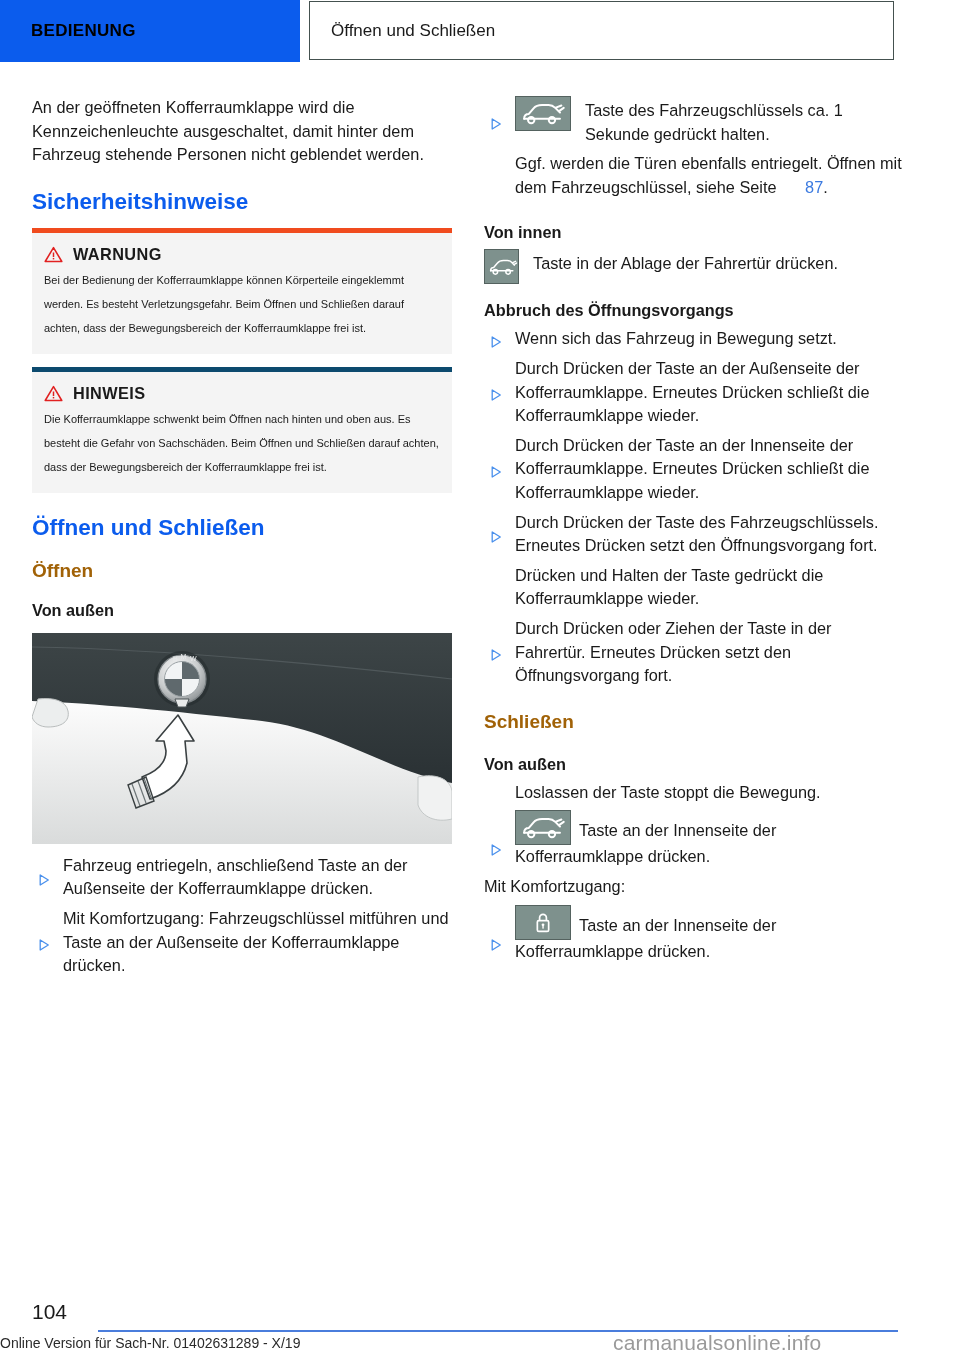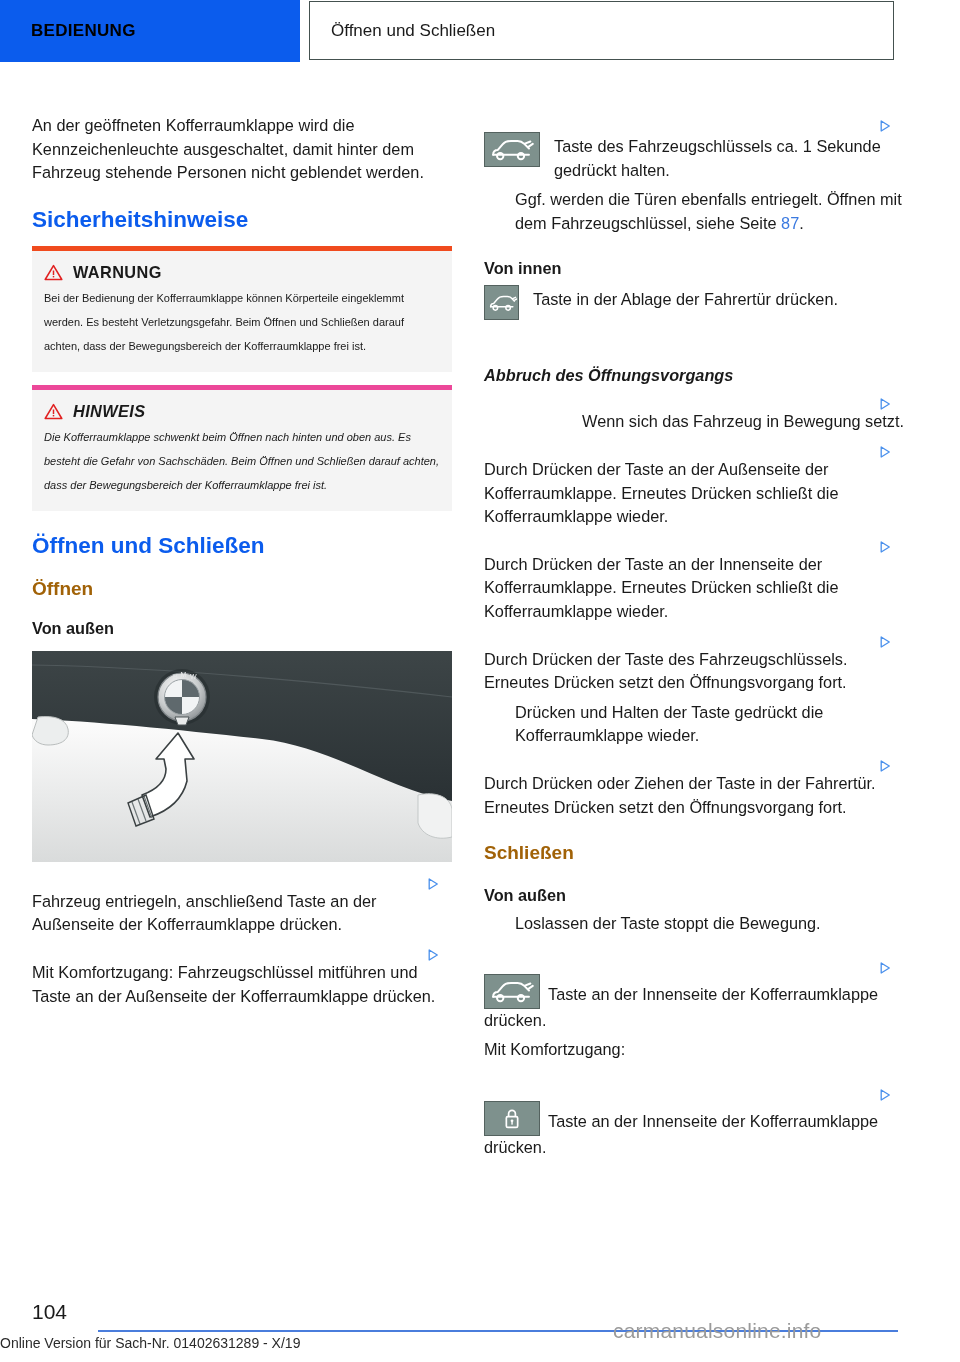--- a/index.html
+++ b/index.html
@@ -52,21 +52,21 @@
   }
   #header-section-label {
     font-size: 17px;
     color: #1a1a1a;
     margin-left: 21px;
   }
 
   
   .column {
     position: absolute;
-    top: 114px;
+    top: 96px;
     width: 420px;
   }
   #left-column  { left: 32px; }
   #right-column { left: 484px; }
 
   p, .para {
     margin: 0 0 0 0;
     font-size: 16.3px;
     line-height: 23.6px;
   }
@@ -98,42 +98,41 @@
 
   
   .notice {
     background: #f4f4f4;
     margin-top: 13px;
     padding: 12px 12px 14px 12px;
     box-sizing: border-box;
     width: 420px;
   }
   .notice.warning  { border-top: 5px solid #f04b1e; }
-  .notice.hinweis  { border-top: 5px solid #ec4899; font-style: italic; }
+  .notice.hinweis  { border-top: 5px solid #0c4a6e; }
   .notice-head {
     display: flex;
     align-items: center;
     margin-bottom: 4px;
   }
   .notice-title {
     font-size: 16.3px;
     font-weight: bold;
     letter-spacing: 0.4px;
     margin-left: 10px;
   }
   .notice-body { font-size: 11px; line-height: 24px; }
   .warn-tri { width: 19px; height: 17px; display: block; }
 
   
   .blist { margin: 0; padding: 0; }
   .bitem {
     display: flex;
-    align-items: flex-end;
+    align-items: center;
     margin-bottom: 6px;
-    flex-direction: column;
   }
   .btri {
     flex: 0 0 auto;
     width: 24px;
     margin-right: 7px;
     padding-top: 6px;
     line-height: 0;
   }
   .btri svg { display: block; margin: 0 auto; }
   .btext { font-size: 16.3px; line-height: 23.6px; flex: 1 1 auto; }
@@ -151,21 +150,21 @@
   .sym.sq    { width: 35px; height: 35px; }
   .sym svg   { display: block; width: 100%; height: 100%; }
 
   .icon-row {
     display: flex;
     align-items: flex-start;
   }
   .icon-row .sym { margin-right: 14px; flex: 0 0 auto; }
   .icon-row .icon-text { font-size: 16.3px; line-height: 23.6px; padding-top: 3px; }
 
-  .link-page { color: #3b7ae0; }
+  .link-page { color: #3b7ae0; margin-left: 24px; }
 
   
   #trunk-photo {
     width: 420px;
     height: 211px;
     margin-top: 12px;
     position: relative;
     overflow: hidden;
     background: #ffffff;
   }
@@ -195,21 +194,21 @@
   #footer-online-version {
     position: absolute;
     left: 0; top: 53px;
     width: 960px;
     text-align: left;
     font-size: 14px;
     color: #2b2b2b;
   }
   #footer-watermark {
     position: absolute;
-    left: 613px; top: 37px;
+    left: 613px; top: 49px;
     font-size: 21px;
     color: #9a9a9a;
     letter-spacing: 0.2px;
   }
 </style>
 </head>
 <body>
 
 <div id="page-header">
   <div id="header-chapter-tab">
@@ -369,21 +368,21 @@
       <svg viewBox="0 0 35 35" aria-hidden="true">
         <path d="M6 22 C6 20 7.2 18.6 9.2 18.6 L13 14 C14.6 12 16.8 11.2 19.6 11.2 L23.8 11.2 C26 11.2 27.4 12 28.8 13.6 L31 16 M28.8 13.6 L32.4 12 M30.6 15.6 L33.4 13.8" fill="none" stroke="#ffffff" stroke-width="1.6" stroke-linecap="round" stroke-linejoin="round"></path>
         <path d="M6 22 L29.5 22" fill="none" stroke="#ffffff" stroke-width="1.6" stroke-linecap="round"></path>
         <circle cx="11" cy="23.2" r="2.4" fill="none" stroke="#ffffff" stroke-width="1.6"></circle>
         <circle cx="24.5" cy="23.2" r="2.4" fill="none" stroke="#ffffff" stroke-width="1.6"></circle>
       </svg>
     </span>
     <span class="icon-text">Taste in der Ablage der Fahrertür drücken.</span>
   </div>
 
-  <div class="h3-bold" style="margin-top:44px;font-style:italic;">Abbruch des Öffnungsvorgangs</div>
+  <div class="h3-bold" style="margin-top:15px;">Abbruch des Öffnungsvorgangs</div>
 
 
   <div class="blist">
     <div class="bitem">
       <span class="btri">
         <svg width="11" height="12" viewBox="0 0 11 12">
             <path d="M1.2 1 L9.3 6 L1.2 11 Z" fill="none" stroke="#4a90ec" stroke-width="1.3" stroke-linejoin="round"></path>
           </svg>
       </span>
       <span class="btext">Wenn sich das Fahrzeug in Bewegung setzt.</span>

